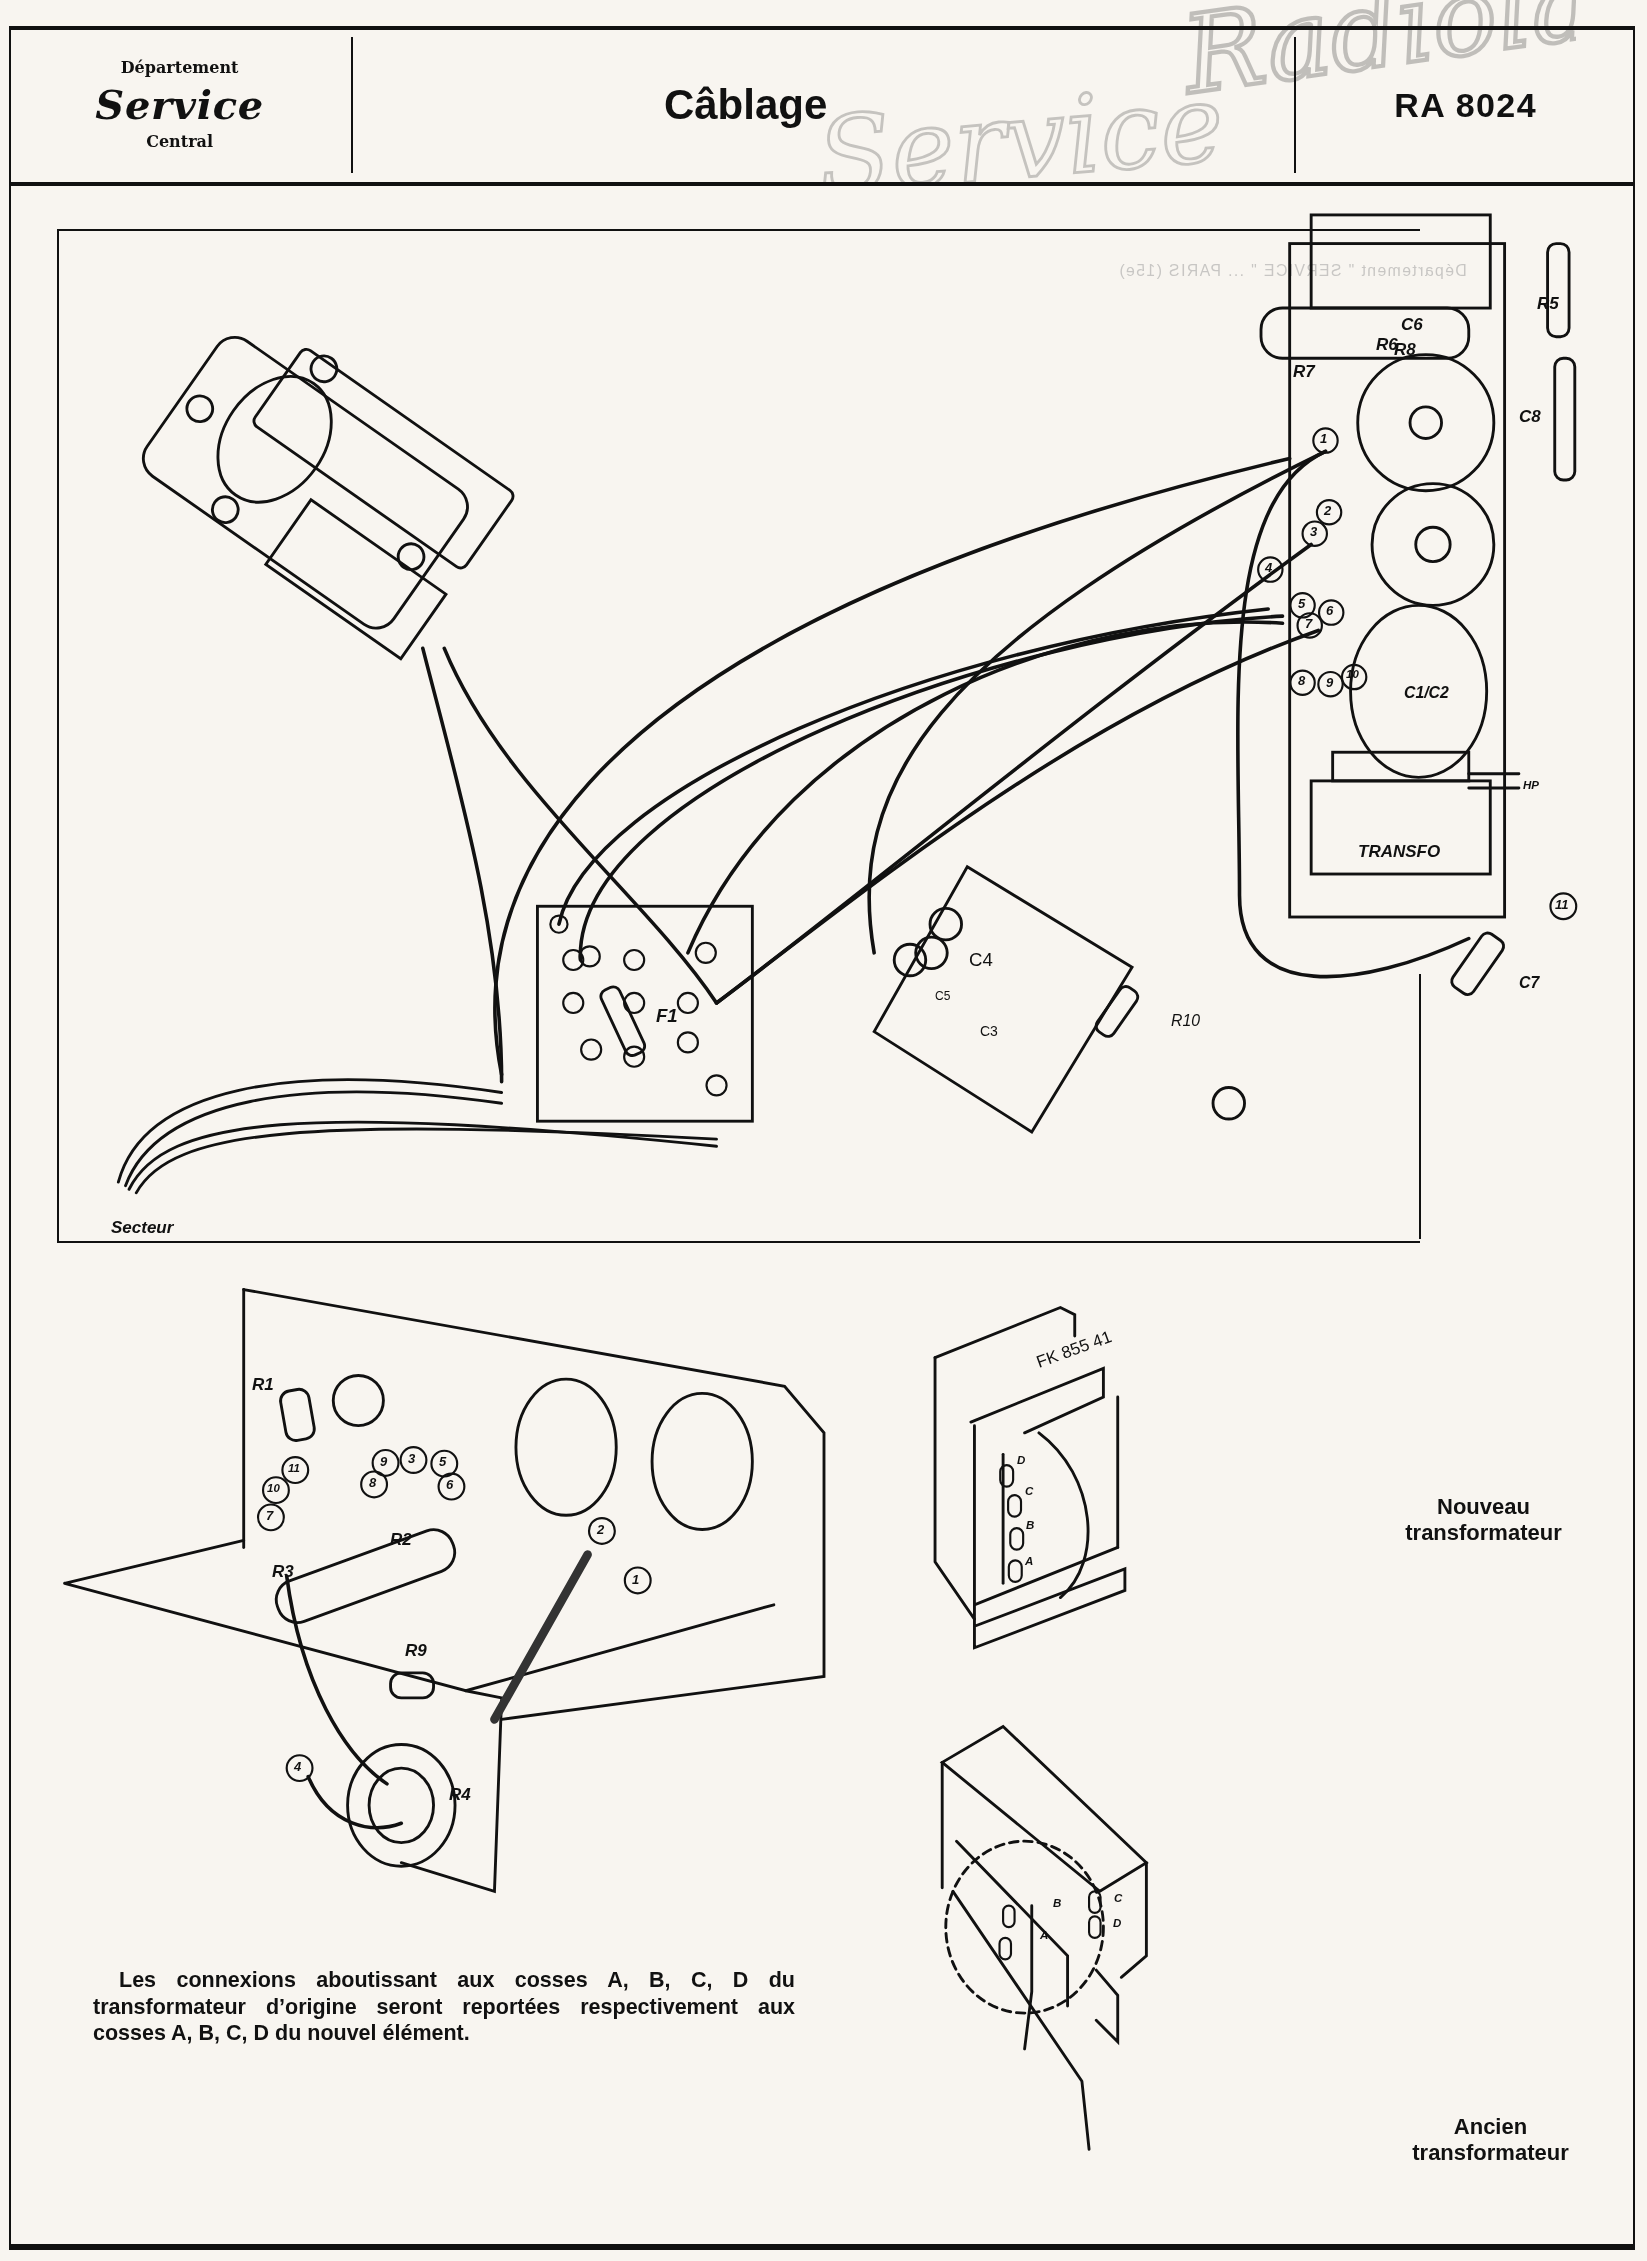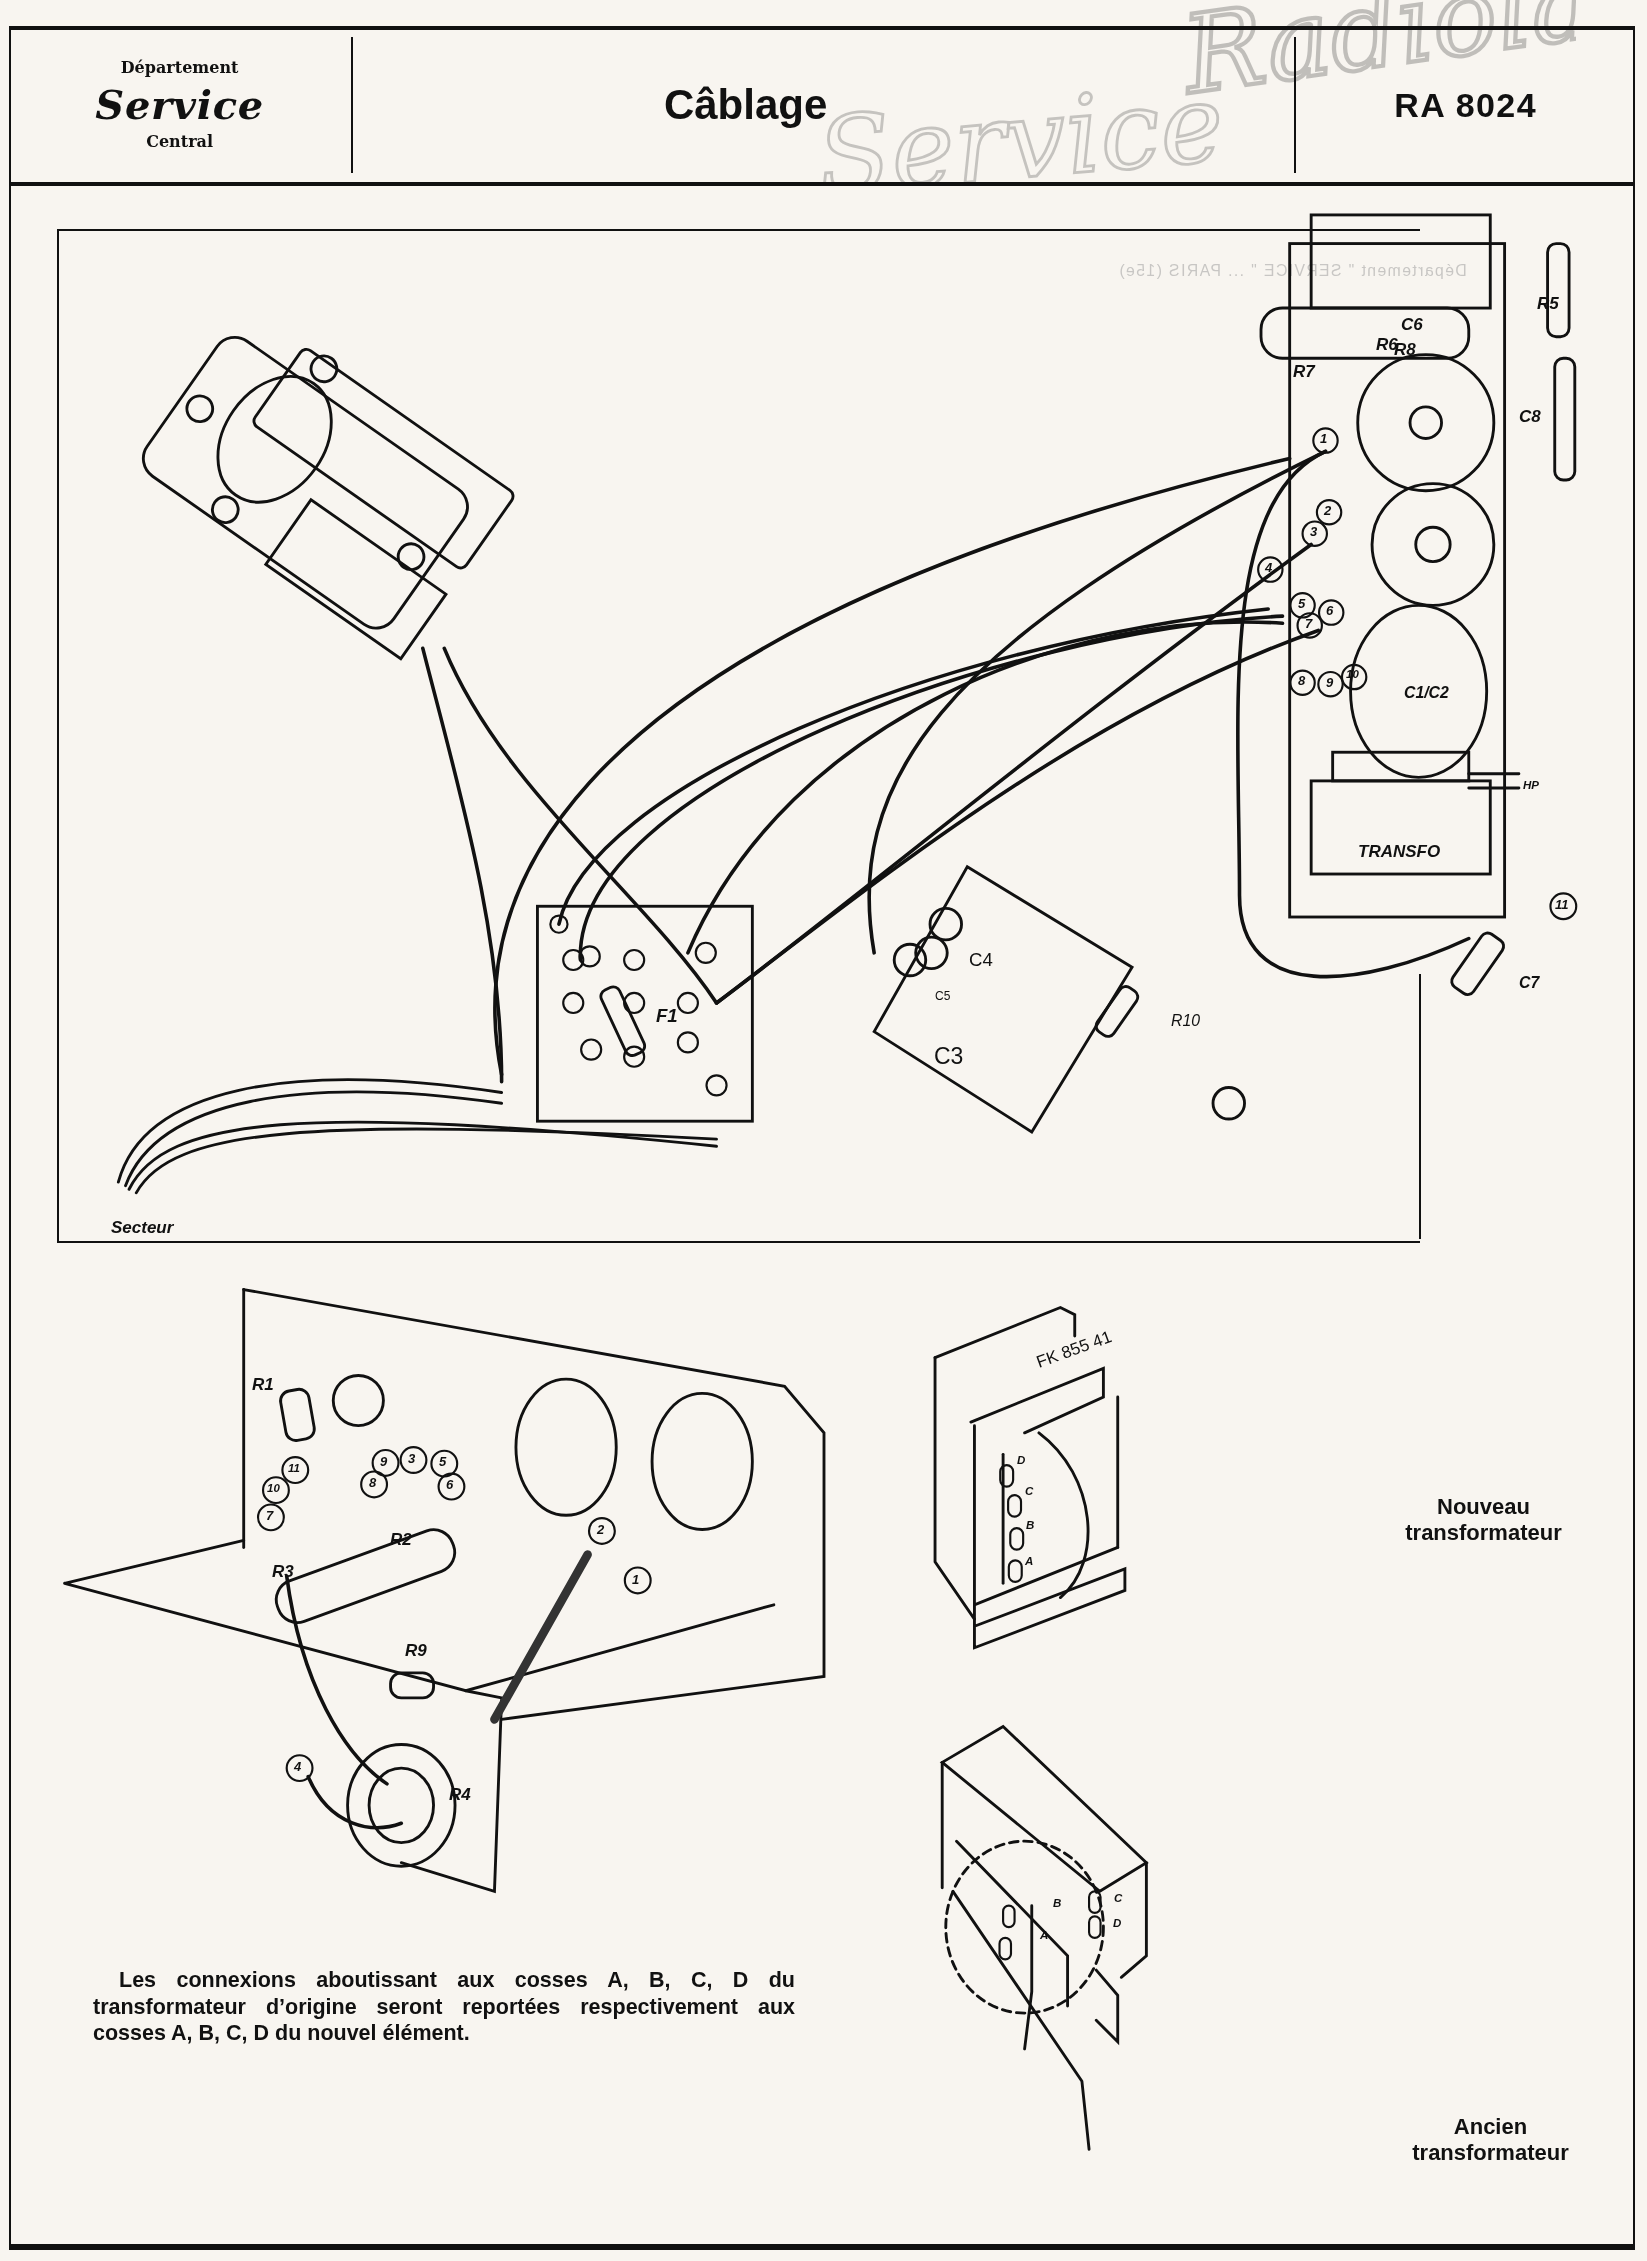--- a/index.html
+++ b/index.html
@@ -222,21 +222,21 @@
 <div class="lbl" style="left:1537px;top:294px;font-size:17px;">R5</div>
 <div class="lbl" style="left:1293px;top:362px;font-size:17px;">R7</div>
 <div class="lbl" style="left:1394px;top:340px;font-size:17px;">R8</div>
 <div class="lbl" style="left:1401px;top:315px;font-size:17px;">C6</div>
 <div class="lbl" style="left:1519px;top:407px;font-size:17px;">C8</div>
 <div class="lbl" style="left:1404px;top:684px;font-size:15.8px;">C1/C2</div>
 <div class="lbl" style="left:1358px;top:842px;font-size:17px;">TRANSFO</div>
 <div class="lbl" style="left:1523px;top:779px;font-size:11.5px;">HP</div>
 <div class="lbl" style="left:1519px;top:974px;font-size:15.8px;">C7</div>
 <div class="lbl" style="left:656px;top:1005px;font-size:18.6px;">F1</div>
-<div class="lbl" style="left:934px;top:1023px;font-size:23px;font-style:normal;font-weight:normal;margin-top:20px;">C3</div>
+<div class="lbl" style="left:980px;top:1023px;font-size:14px;font-style:normal;font-weight:normal;">C3</div>
 <div class="lbl" style="left:969px;top:949px;font-size:18.6px;font-style:normal;font-weight:normal;">C4</div>
 <div class="lbl" style="left:935px;top:989px;font-size:12px;font-style:normal;font-weight:normal;">C5</div>
 <div class="lbl" style="left:1171px;top:1012px;font-size:15.8px;font-weight:normal;">R10</div>
 <div class="lbl" style="left:111px;top:1218px;font-size:17px;">Secteur</div>
 
 <div class="lbl" style="left:1320px;top:431px;font-size:13px;">1</div>
 <div class="lbl" style="left:1324px;top:503px;font-size:13px;">2</div>
 <div class="lbl" style="left:1310px;top:524px;font-size:13px;">3</div>
 <div class="lbl" style="left:1265px;top:560px;font-size:13px;">4</div>
 <div class="lbl" style="left:1298px;top:596px;font-size:13px;">5</div>

